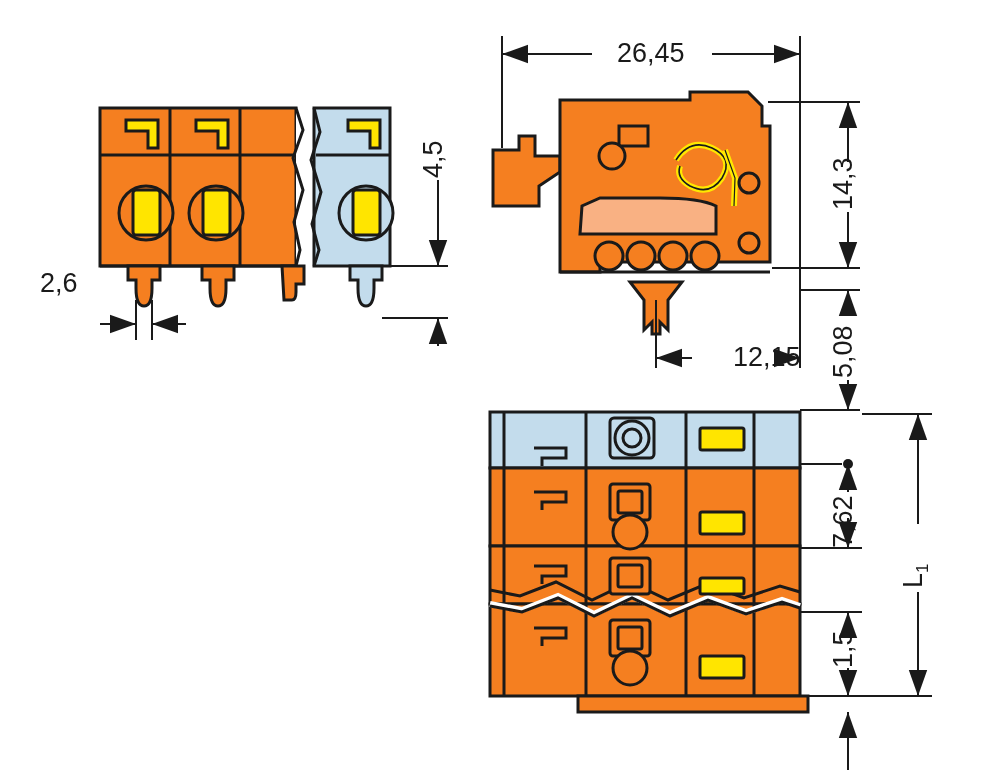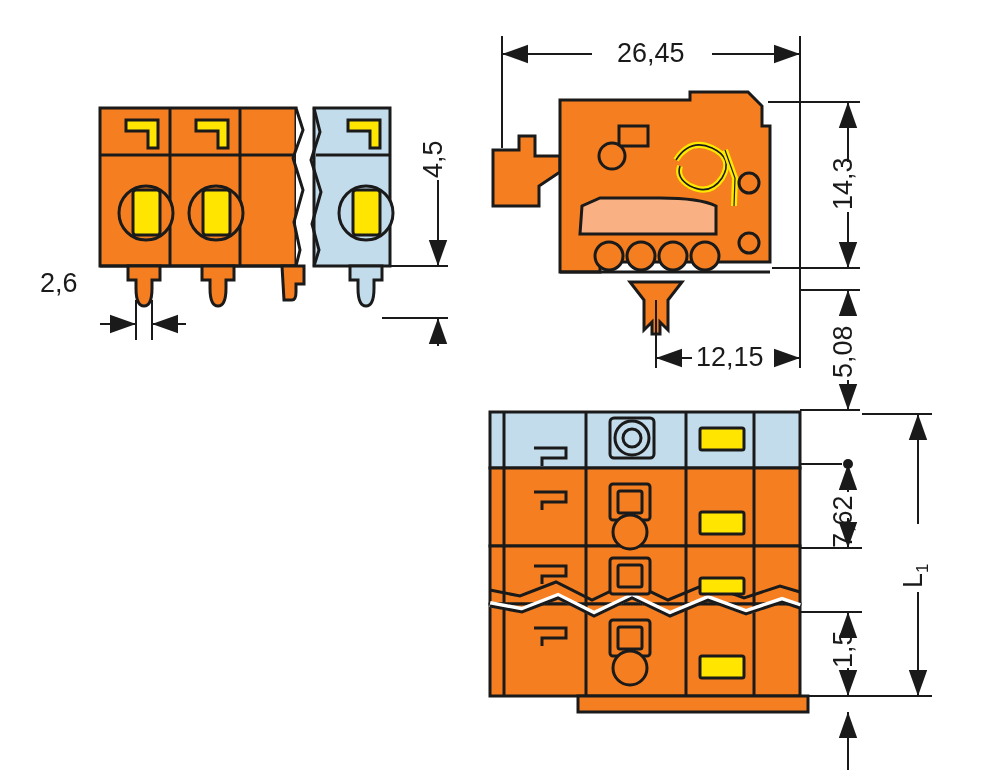--- a/index.html
+++ b/index.html
@@ -250,21 +250,21 @@
       <g>
         <line x1="848" y1="770" x2="848" y2="712" stroke="#1A1A1A" stroke-width="2" marker-end="url(#arrIn)"></line>
       </g>
     </g>
   </svg>
 
   <div class="dim-label" style="left:617px; top:38px;">26,45</div>
 
   <div class="dim-label vert" style="left:828px; top:210px;">14,3</div>
 
-  <div class="dim-label" style="left:696px; top:342px;">12,15</div>
+  <div class="dim-label" style="left:733px; top:342px;">12,15</div>
 
   <div class="dim-label vert" style="left:828px; top:378px;">5,08</div>
 
   <div class="dim-label vert" style="left:418px; top:178px;">4,5</div>
 
   <div class="dim-label" style="left:40px; top:268px;">2,6</div>
 
   <div class="dim-label vert" style="left:828px; top:548px;">7,62</div>
 
   <div class="dim-label vert" style="left:828px; top:668px;">1,5</div>

